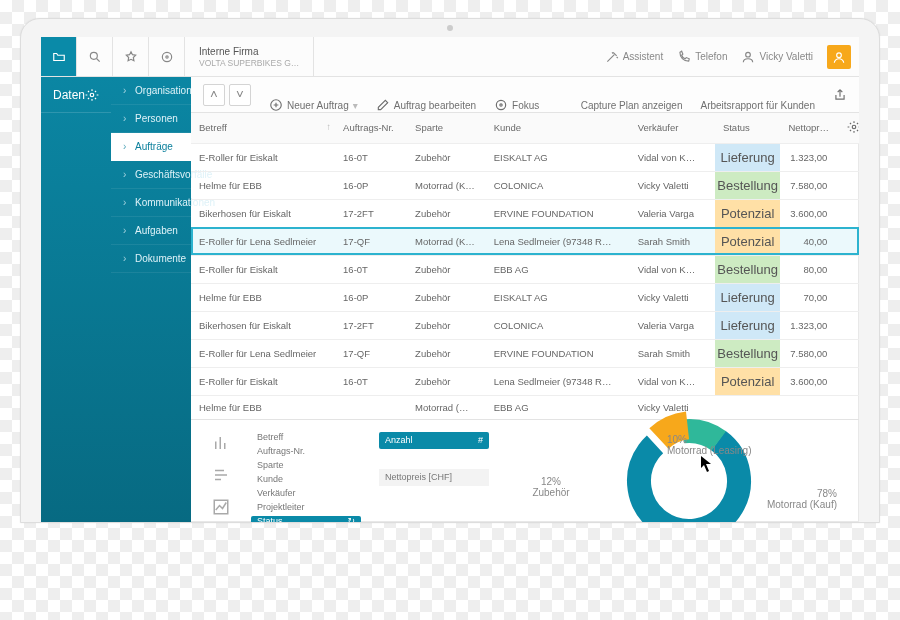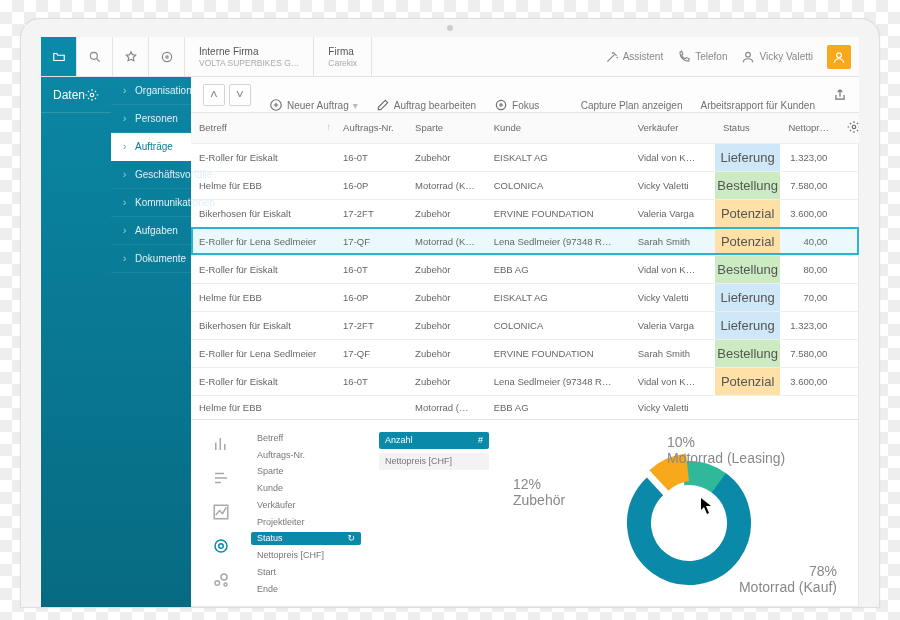--- a/index.html
+++ b/index.html
@@ -9,21 +9,21 @@
     color: #444;
     background:
       linear-gradient(45deg,#eee 25%,transparent 25%,transparent 75%,#eee 75%),
       linear-gradient(45deg,#eee 25%,transparent 25%,transparent 75%,#eee 75%);
     background-size: 24px 24px;
     background-position: 0 0, 12px 12px;
     width: 900px; height: 620px; overflow: hidden;
     display: flex; align-items: flex-start; justify-content: center;
   }
   .device {
-    width: 860px; height: 590px; margin-top: 18px;
+    width: 860px; height: 505px; margin-top: 18px;
     background:#f4f4f4; border:1px solid #ddd; border-radius: 20px 20px 0 0;
     position: relative; box-shadow: 0 0 2px rgba(0,0,0,.07);
     overflow: hidden;
   }
   .camera { position:absolute; top:6px; left:50%; transform:translateX(-50%);
     width:6px;height:6px;border-radius:50%;background:#ccc;}
   .screen {
     position:absolute; top:18px; left:20px; right:20px; bottom:0;
     background:#fff; display:flex; flex-direction:column;
     box-shadow: 0 0 0 1px #e8e8e8 inset;
@@ -113,27 +113,27 @@
   .analytics {
     flex:1; border-top:1px solid #e3e3e3; display:flex; padding:12px 18px; gap:18px;
     min-height:0;
   }
   .chart-icons { display:flex; flex-direction:column; gap:14px; color:#a9a9a9; padding-top:2px;}
   .chart-icons .ci { width:24px;height:20px; display:flex;align-items:center;justify-content:center; cursor:pointer;}
   .chart-icons .ci.active { color:#0a8aa8; }
   .field-list { width:110px; display:flex; flex-direction:column; gap:4px;}
   .field-item { height:17px; display:flex;align-items:center; padding:0 6px; font-size:9px; color:#777; border-radius:2px; cursor:pointer;}
   .field-item.sel { background:#0a8aa8; color:#fff; justify-content:space-between;}
-  .measures { width:110px; display:flex; flex-direction:column; gap:4px;}
+  .measures { width:110px; display:flex; flex-direction:column; gap:20px;}
   .meas-item { height:17px; display:flex;align-items:center;justify-content:space-between; padding:0 6px; font-size:9px;}
   .meas-item.primary { background:#0a8aa8; color:#fff; border-radius:2px;}
   .meas-item.secondary { background:#f3f3f3; color:#777;}
   .donut-area { flex:1; display:flex; align-items:center; justify-content:center; position:relative;}
   .donut-area svg { width:210px; height:170px; }
-  .callout { position:absolute; font-size:14px; color:#888;}
+  .callout { position:absolute; font-size:10px; color:#888;}
 </style>
 </head>
 <body>
 
 <div class="device">
   <div class="camera"></div>
   <div class="screen">
 
     <div class="titlebar">
       <div class="tile folder">
@@ -155,24 +155,20 @@
       <div class="tile square">
         <svg class="icon" viewBox="0 0 24 24" fill="none" stroke="currentColor" stroke-width="2">
             <circle cx="12" cy="12" r="8"></circle>
             <circle cx="12" cy="12" r="2"></circle>
           </svg>
       </div>
 
       <div class="crumb">
         <span class="lbl">Interne Firma</span>
         <span class="sub">VOLTA SUPERBIKES G…</span>
-      </div>
-      <div class="crumb">
-        <span class="lbl">Firma</span>
-        <span class="sub">Carekix</span>
       </div>
 
       <div class="spacer"></div>
 
       <div class="topright">
         <div class="grp">
           <svg class="icon" viewBox="0 0 24 24" fill="none" stroke="currentColor" stroke-width="2">
               <path d="m4 20 12-12m-4-4 2 2m6 6 2 2M14 4l6 6"></path>
             </svg>
           <span>Assistent</span>
@@ -519,21 +515,21 @@
                   <circle r="50" fill="none" stroke="#f7a81b" stroke-width="28" stroke-dasharray="32 314" transform="rotate(-133)"></circle>
                 </g>
               </g>
 
               <path d="M132 70 l0 12 l3 -3 l3 7 l2 -1 l-3 -7 l5 0 z" fill="#000"></path>
             </svg>
             <div class="callout" style="top:2px; left:160px; text-align:left;">
               <div>10%</div>
               <div>Motorrad (Leasing)</div>
             </div>
-            <div class="callout" style="top:44px; left:6px; text-align:left; width:60px;">
+            <div class="callout" style="top:44px; left:14px; text-align:center; width:60px;">
               <div>12%</div>
               <div>Zubehör</div>
             </div>
             <div class="callout" style="bottom:0px; right:4px; text-align:right;">
               <div>78%</div>
               <div>Motorrad (Kauf)</div>
             </div>
           </div>
         </div>
 

